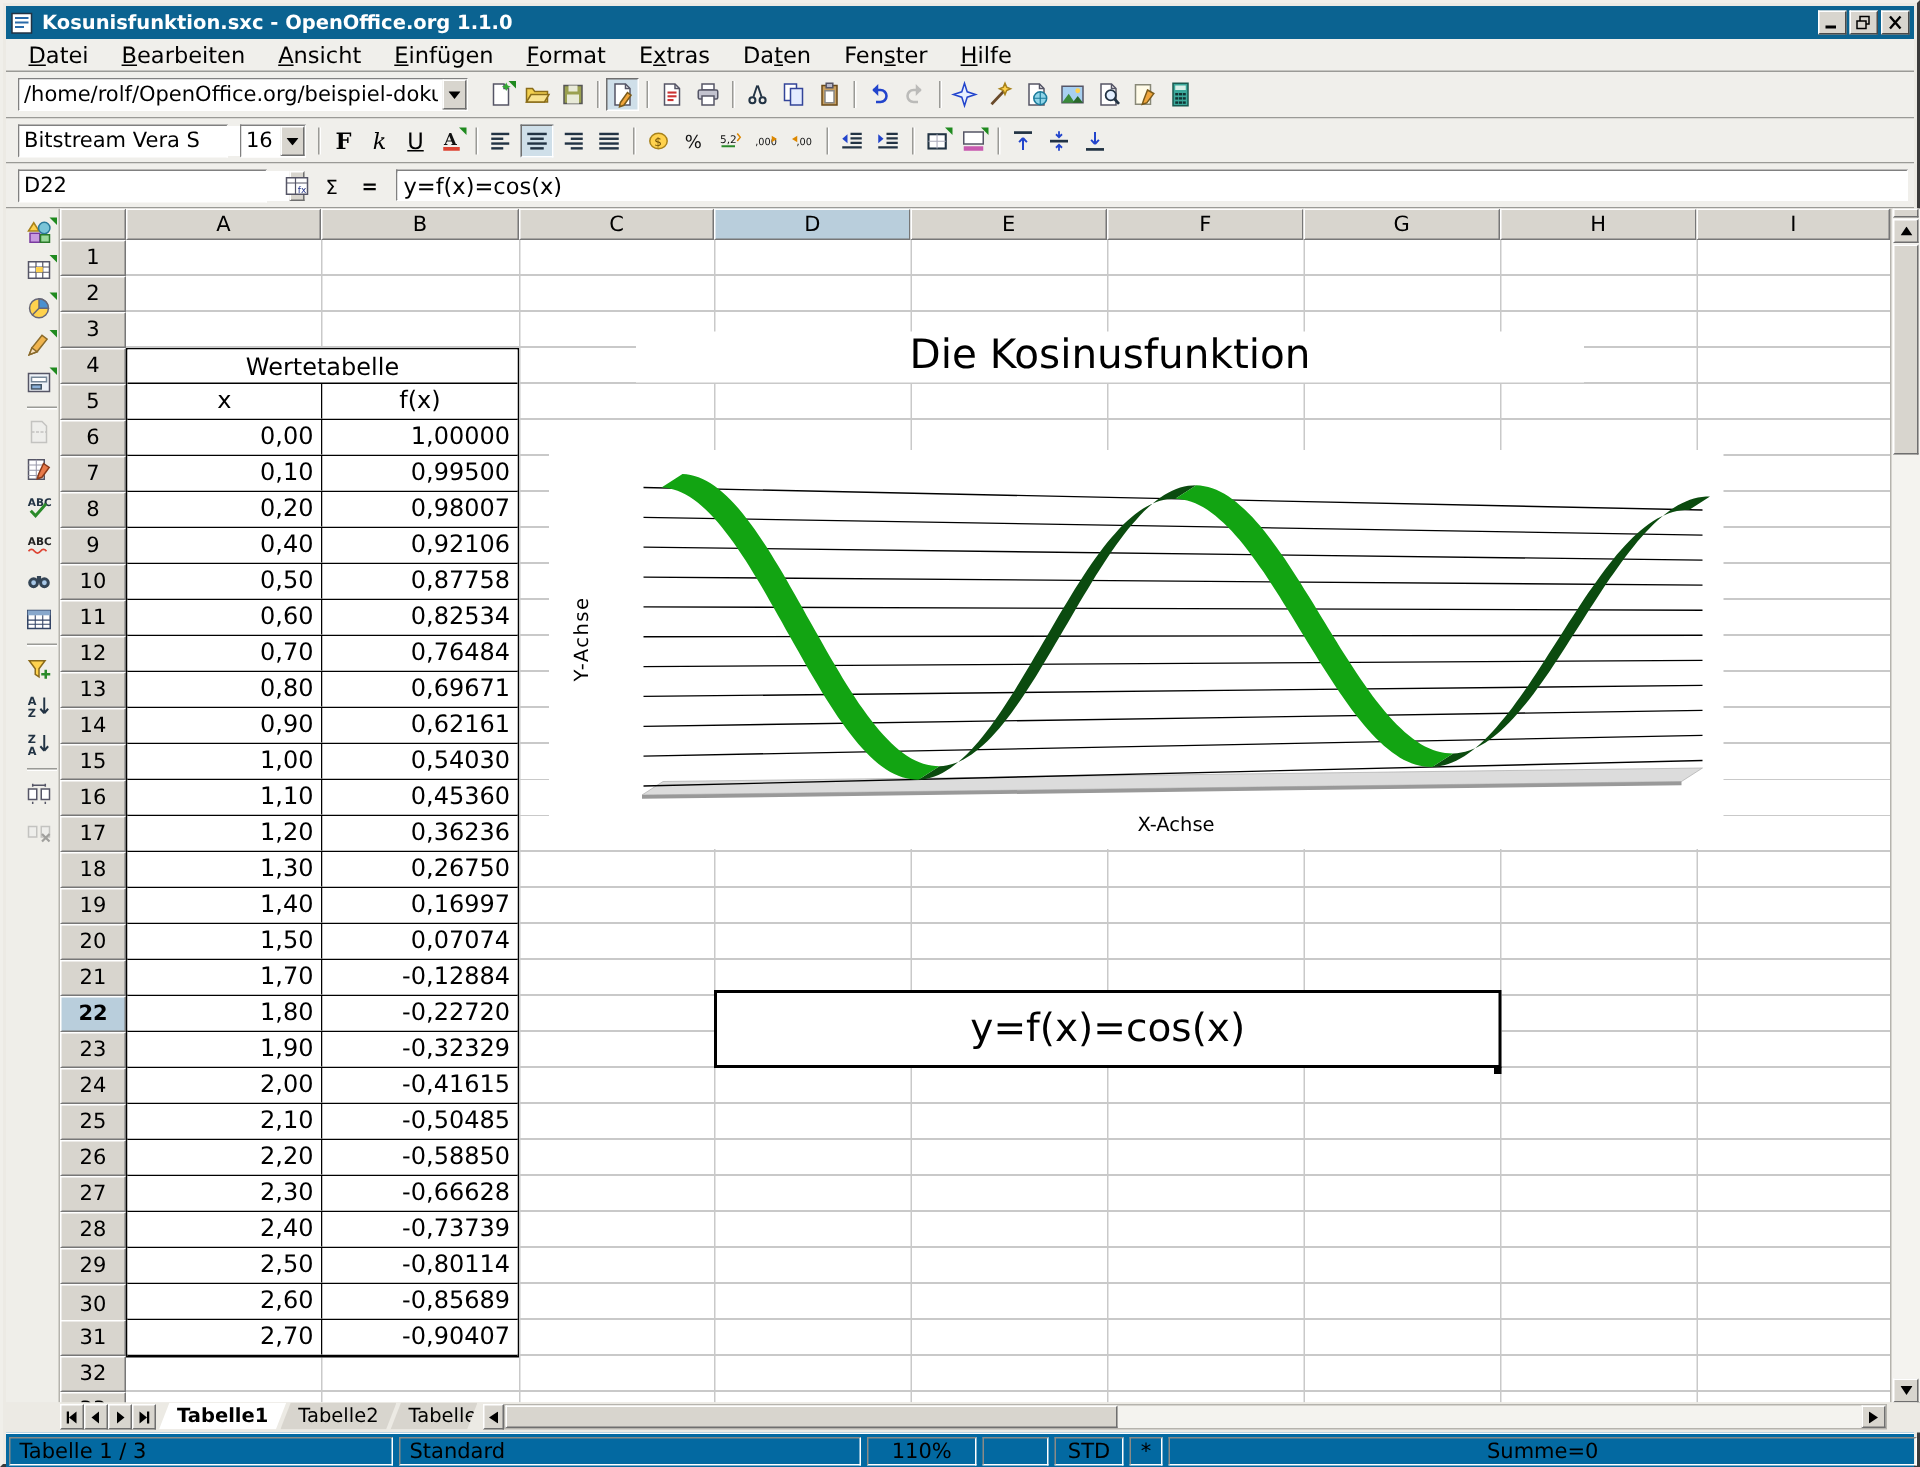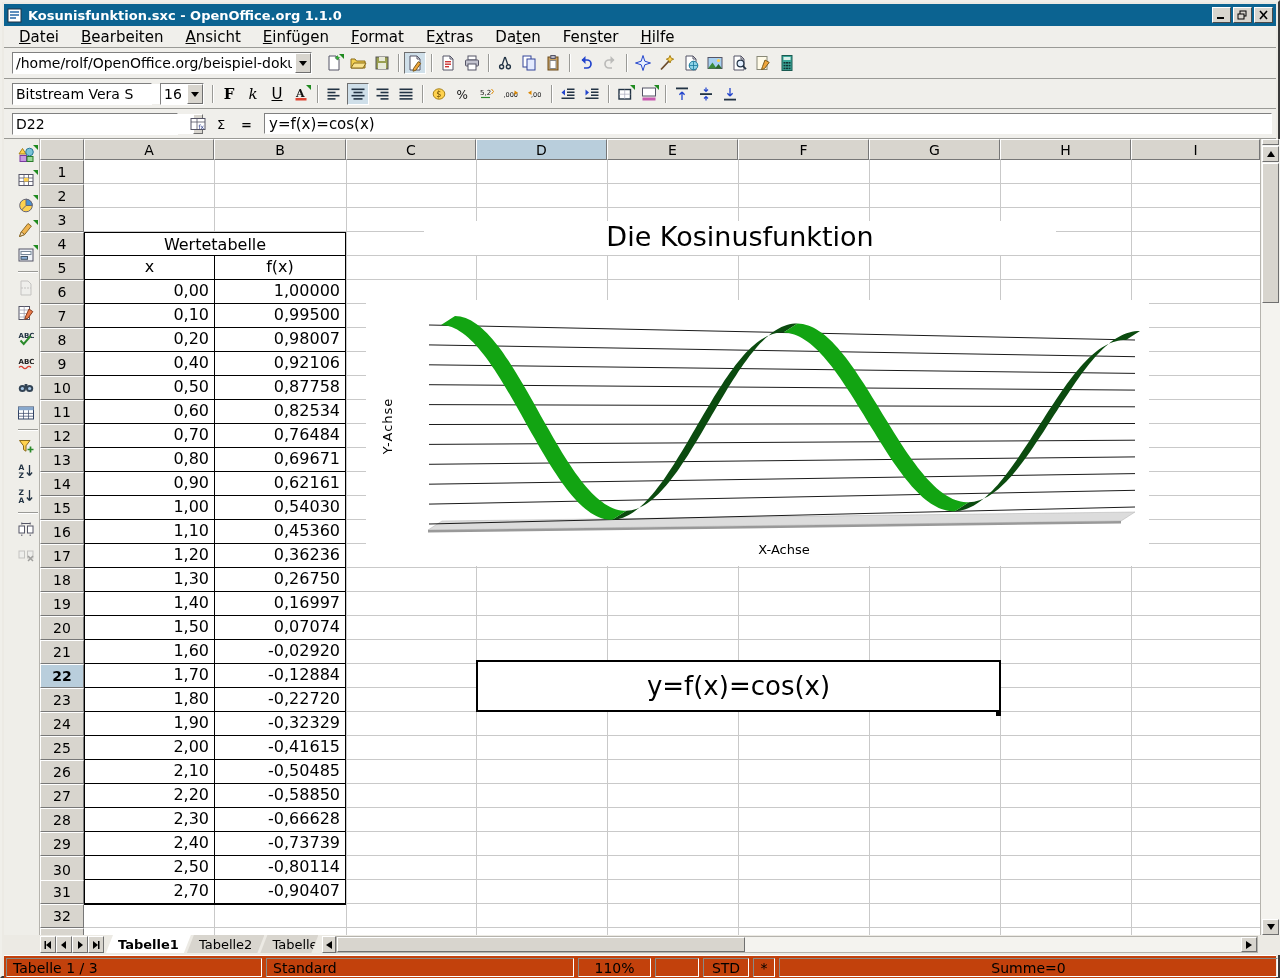--- a/index.html
+++ b/index.html
@@ -70,21 +70,21 @@
   .sthumb{position:absolute;background:#D8D5CE;border:1px solid;border-color:#fff #6f6f6f #6f6f6f #fff;}
   
   .tabrow{position:absolute;left:2px;top:933px;width:1276px;height:20px;background:#ECEAE4;display:flex;align-items:flex-start;}
   .navbtn{width:16px;height:17px;margin-top:1px;background:#D8D5CE;border:1px solid;border-color:#fff #6f6f6f #6f6f6f #fff;
     display:inline-flex;align-items:center;justify-content:center;}
   .tab{height:18px;padding:1px 12px 0 12px;font-size:13px;background:#D8D5CE;color:#000;
     clip-path:polygon(7px 0,100% 0,calc(100% - 7px) 100%,0 100%);margin-right:-4px;display:flex;align-items:center;white-space:nowrap;overflow:hidden;}
   .tab.active{background:#fff;font-weight:bold;z-index:2;}
   .hscroll-track{height:17px;margin-top:1px;background:#F4F3EF;border:1px solid #b5b3ad;position:relative;}
   
-  .statusbar{position:absolute;left:2px;top:953px;right:2px;height:23px;background:#c2410c;border-top:1px solid #fff;}
+  .statusbar{position:absolute;left:2px;top:953px;right:2px;height:23px;background:#0369a1;border-top:1px solid #fff;}
   .sseg{position:absolute;top:2px;height:19px;border:1px solid;border-color:#8a8a86 #fff #fff #8a8a86;
     font-size:14px;color:#000;display:flex;align-items:center;padding:0 6px;white-space:nowrap;overflow:hidden;}
   .sseg.center{justify-content:center;}
   u{text-decoration:underline;}
 </style>
 </head>
 <body>
 
 <div class="window">
 
@@ -707,24 +707,20 @@
           </div>
           <div class="trow">
             <div class="tcell num a">1,40</div>
             <div class="tcell num b">0,16997</div>
           </div>
           <div class="trow">
             <div class="tcell num a">1,50</div>
             <div class="tcell num b">0,07074</div>
           </div>
           <div class="trow">
-            <div class="tcell num a">1,60</div>
-            <div class="tcell num b">-0,02920</div>
-          </div>
-          <div class="trow">
             <div class="tcell num a">1,70</div>
             <div class="tcell num b">-0,12884</div>
           </div>
           <div class="trow">
             <div class="tcell num a">1,80</div>
             <div class="tcell num b">-0,22720</div>
           </div>
           <div class="trow">
             <div class="tcell num a">1,90</div>
             <div class="tcell num b">-0,32329</div>
@@ -745,20 +741,24 @@
             <div class="tcell num a">2,30</div>
             <div class="tcell num b">-0,66628</div>
           </div>
           <div class="trow">
             <div class="tcell num a">2,40</div>
             <div class="tcell num b">-0,73739</div>
           </div>
           <div class="trow">
             <div class="tcell num a">2,50</div>
             <div class="tcell num b">-0,80114</div>
+          </div>
+          <div class="trow">
+            <div class="tcell num a">2,60</div>
+            <div class="tcell num b">-0,85689</div>
           </div>
           <div class="trow">
             <div class="tcell num a">2,70</div>
             <div class="tcell num b">-0,90407</div>
           </div>
         </div>
       <div class="sheet-title">Die Kosinusfunktion</div>
       <div class="chartobj" id="chartobj"><svg width="783" height="266" viewBox="0 0 783 266" style="font-family:'DejaVu Sans',sans-serif">
             <polygon points="62,230 755,221 769,212 76,221" fill="#DCDCDC" stroke="#b0b0b0" stroke-width="0.5"></polygon>
             <polygon points="62,230 755,221 755,223.5 62,232.5" fill="#999"></polygon>

